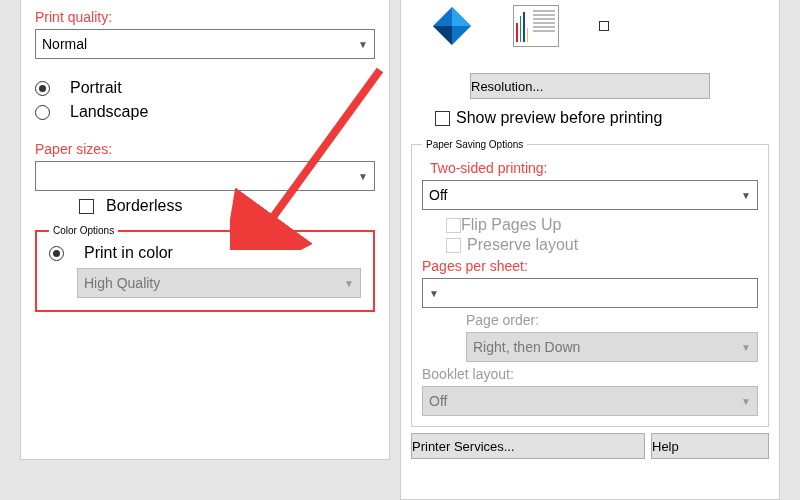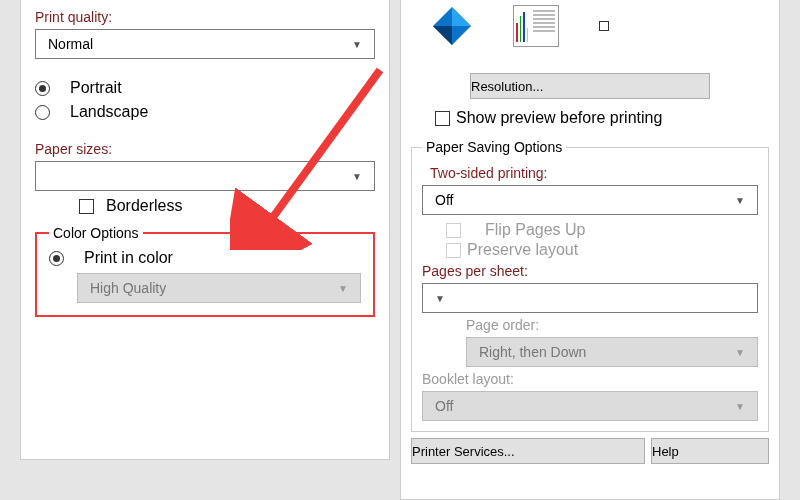--- a/index.html
+++ b/index.html
@@ -1,38 +1,38 @@
 <!DOCTYPE html>
 <html><head>
 <meta charset="utf-8">
 <style>
   * { box-sizing: border-box; font-family: "Segoe UI", Tahoma, sans-serif; }
   body { margin: 0; background: #e5e5e5; width: 800px; height: 500px; overflow: hidden; }
   .panel-left, .panel-right { position: absolute; background: #fff; border: 1px solid #ccc; }
   .panel-left { left: 20px; top: -10px; width: 370px; height: 470px; padding: 14px; }
   .panel-right { left: 400px; top: -10px; width: 380px; height: 510px; padding: 8px 10px; }
 
-  .lbl { font-size: 14px; color: #7f1d1d; margin: 4px 0; }
+  .lbl { font-size: 14px; color: #ef4444; margin: 4px 0; }
   .disabled-lbl { color: #9b9b9b; }
 
-  .select-box { width: 100%; height: 30px; border: 1px solid #7a7a7a; background: #fff; display: flex; align-items: center; justify-content: space-between; padding: 0 12px; font-size: 14px; }
+  .select-box { width: 100%; height: 30px; border: 1px solid #7a7a7a; background: #fff; display: flex; align-items: center; justify-content: space-between; padding: 0 6px; font-size: 14px; }
   .select-box.disabled { background: #dcdcdc; color: #777; border-color: #bdbdbd; }
   .select-arrow { font-size: 10px; color: #555; }
   .select-box.disabled .select-arrow { color: #999; }
 
   .radio-row { display: flex; align-items: center; margin: 6px 0; gap: 20px; }
   .radio-outer { width: 15px; height: 15px; border: 1.5px solid #333; border-radius: 50%; display: flex; align-items: center; justify-content: center; flex-shrink: 0; }
   .radio-dot { width: 7px; height: 7px; border-radius: 50%; background: #333; }
 
   .check-row { display: flex; align-items: center; margin: 6px 0 6px 44px; gap: 12px; }
   .check-box { width: 15px; height: 15px; border: 1.5px solid #333; background: #fff; flex-shrink: 0; }
   .check-box.disabled { border-color: #cfcfcf; }
 
   fieldset { border: 1px solid #ccc; margin: 10px 0 0 0; padding: 8px 12px 12px 12px; }
-  legend { font-size: 14px; padding: 0 4px; }
+  legend { font-size: 10px; padding: 0 4px; }
   .highlight { border: 2px solid #ef3a3a !important; }
 
   .indent { margin-left: 28px; }
   .indent2 { margin-left: 44px; }
 
   .btn { background: #e1e1e1; border: 1px solid #adadad; height: 26px; display: flex; align-items: center; justify-content: flex-start; font-size: 13px; }
   .btn-row { display: flex; gap: 6px; margin-top: 6px; }
   .btn-row .btn { flex: 1; }
 
   .icon-bar { display: flex; gap: 40px; align-items: center; justify-content: flex-start; padding-left: 20px; height: 54px; }
@@ -161,21 +161,21 @@
 
   <fieldset style="margin-top:2px;padding:6px 10px 10px 10px">
     <legend>Paper Saving Options</legend>
 
     <div class="lbl" style="margin-left:8px">Two-sided printing:</div>
     <div class="select-box" style="margin-left:0">
       <span>Off</span>
       <span class="select-arrow">▼</span>
     </div>
 
-    <div style="display:flex;align-items:center;gap:24px;margin:6px 0 2px 24px">
+    <div style="display:flex;align-items:center;gap:0;margin:6px 0 2px 24px">
       <span class="check-box disabled"></span>
       <span class="disabled-lbl">Flip Pages Up</span>
     </div>
     <div style="display:flex;align-items:center;gap:6px;margin:2px 0 4px 24px;">
       <span class="check-box disabled"></span>
       <span class="disabled-lbl">Preserve layout</span>
     </div>
 
     <div class="lbl" style="margin-left:0">Pages per sheet:</div>
     <div class="select-box">

